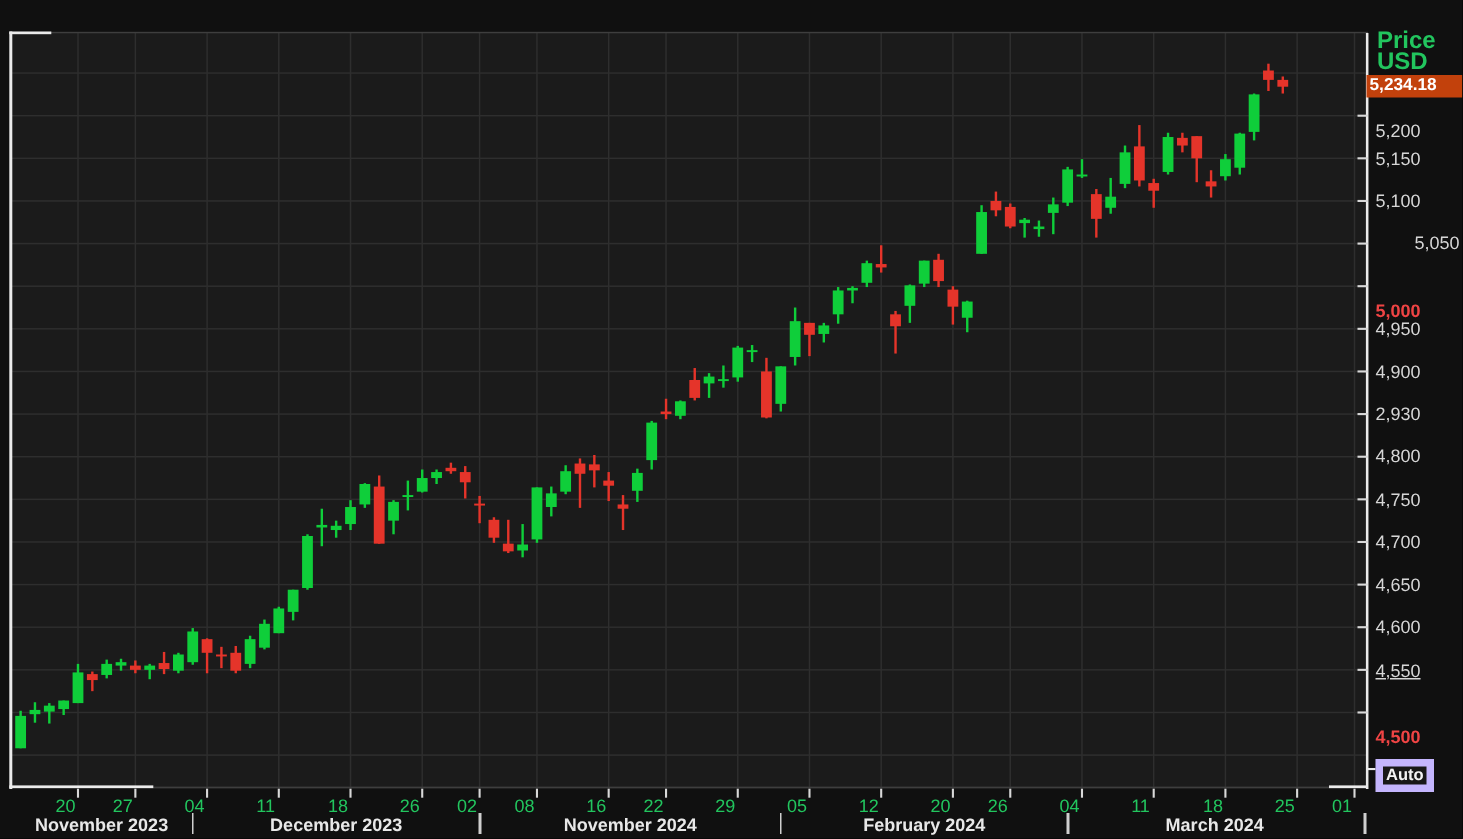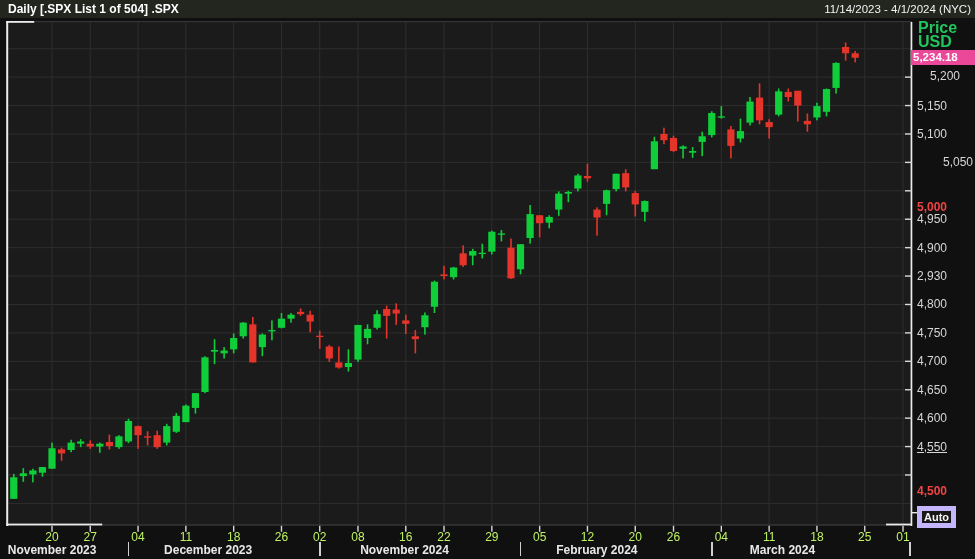--- a/index.html
+++ b/index.html
@@ -13,42 +13,38 @@
     position:absolute;left:0;top:0;width:975px;height:18px;
     background:#22261f;color:#fff;z-index:6;
     display:flex;justify-content:space-between;align-items:center;
   }
   #titlebar .ttl{font-size:12px;font-weight:bold;padding-left:8px;white-space:nowrap;}
   #titlebar .rng{font-size:11.5px;padding-right:4px;white-space:nowrap;color:#f2f2f2;}
   #plot-svg{position:absolute;left:0;top:0;z-index:1;}
   #overlay{position:absolute;left:0;top:0;width:975px;height:559px;z-index:3;pointer-events:none;}
   .ylab{position:absolute;left:917px;width:56px;font-size:12px;color:#d6d6d6;white-space:nowrap;}
   .ylab.bold{font-weight:bold;color:#ef4444;margin-top:16px;}
-  .xlab{position:absolute;width:30px;text-align:center;font-size:12px;color:#bef264;top:530px;}
-  .mlab{position:absolute;font-size:12px;font-weight:bold;color:#e8e8e8;top:543px;white-space:nowrap;}
+  .xlab{position:absolute;width:30px;font-size:12px;color:#22c55e;top:530px;}
+  .mlab{position:absolute;text-align:center;font-size:12px;font-weight:bold;color:#e8e8e8;top:543px;white-space:nowrap;}
   .msep{position:absolute;top:542px;width:1.6px;height:14px;background:#cfcfcf;}
   #price-header{position:absolute;left:918px;top:21px;z-index:2;color:#22c55e;font-size:16px;font-weight:bold;line-height:14px;}
   #price-tag{
     position:absolute;left:911px;width:64px;height:15px;z-index:4;
     color:#ffffff;font-size:11.5px;font-weight:bold;line-height:15px;padding-left:2px;box-sizing:border-box;
   }
   #auto-box{
     position:absolute;left:917px;top:506px;z-index:4;
     border:5px solid #c4b5fd;color:#f4f4f4;background:#181818;
     font-size:11px;font-weight:bold;line-height:12px;padding:0 2px;
   }
 </style>
 </head>
 <body>
 
 <div id="root">
-  <div id="titlebar">
-    <span class="ttl">Daily [.SPX List 1 of 504] .SPX</span>
-    <span class="rng">11/14/2023 - 4/1/2024 (NYC)</span>
-  </div>
 
   <svg id="plot-svg" width="975" height="559">
       <rect x="7" y="22" width="905" height="503" fill="#1b1b1b"></rect>
       <rect x="7" y="502.90225988700564" width="905" height="1" fill="#2e2e2e"></rect>
       <rect x="7" y="474.48418079096047" width="905" height="1" fill="#2e2e2e"></rect>
       <rect x="7" y="446.06610169491523" width="905" height="1" fill="#2e2e2e"></rect>
       <rect x="7" y="417.64802259887006" width="905" height="1" fill="#2e2e2e"></rect>
       <rect x="7" y="389.2299435028249" width="905" height="1" fill="#2e2e2e"></rect>
       <rect x="7" y="360.81186440677965" width="905" height="1" fill="#2e2e2e"></rect>
       <rect x="7" y="332.3937853107345" width="905" height="1" fill="#2e2e2e"></rect>
@@ -478,21 +474,21 @@
         <rect x="842.0265999999999" y="47.007909604519774" width="7.2" height="6.251977401129942" fill="#e5342a"></rect>
       </g>
       <g>
         <rect x="854.3884" y="50.9864406779661" width="1.6" height="11.367231638418083" fill="#e5342a"></rect>
         <rect x="851.5884" y="53.259887005649716" width="7.2" height="4.54689265536723" fill="#e5342a"></rect>
       </g>
     </svg>
 
   <div id="overlay">
     <div id="y-axis">
-        <div class="ylab" style="top: 69px; text-align: center;">5,200</div>
+        <div class="ylab" style="top: 80px;">5,200</div>
         <div class="ylab" style="top: 98.5492px;">5,150</div>
         <div class="ylab" style="top: 126.967px;">5,100</div>
         <div class="ylab" style="top: 155.385px; text-align: right;">5,050</div>
         <div class="ylab bold" style="top: 183.803px;">5,000</div>
         <div class="ylab" style="top: 212.221px;">4,950</div>
         <div class="ylab" style="top: 240.64px;">4,900</div>
         <div class="ylab" style="top: 269.058px;">2,930</div>
         <div class="ylab" style="top: 297.476px;">4,800</div>
         <div class="ylab" style="top: 325.894px;">4,750</div>
         <div class="ylab" style="top: 354.312px;">4,700</div>
@@ -533,18 +529,18 @@
         <div class="msep" style="left: 710.961px;"></div>
         <div class="msep" style="left: 909.278px;"></div>
       </div>
   </div>
 
   <div id="price-header">
     <div>Price</div>
     <div>USD</div>
   </div>
 
-  <div id="price-tag" style="top: 50.2045px; background: #ec4899;">
+  <div id="price-tag" style="top: 50.2045px; background: #c2410c;">
     <span>5,234.18</span>
   </div>
 
   <div id="auto-box">Auto</div>
 </div>
 
 </body></html>

